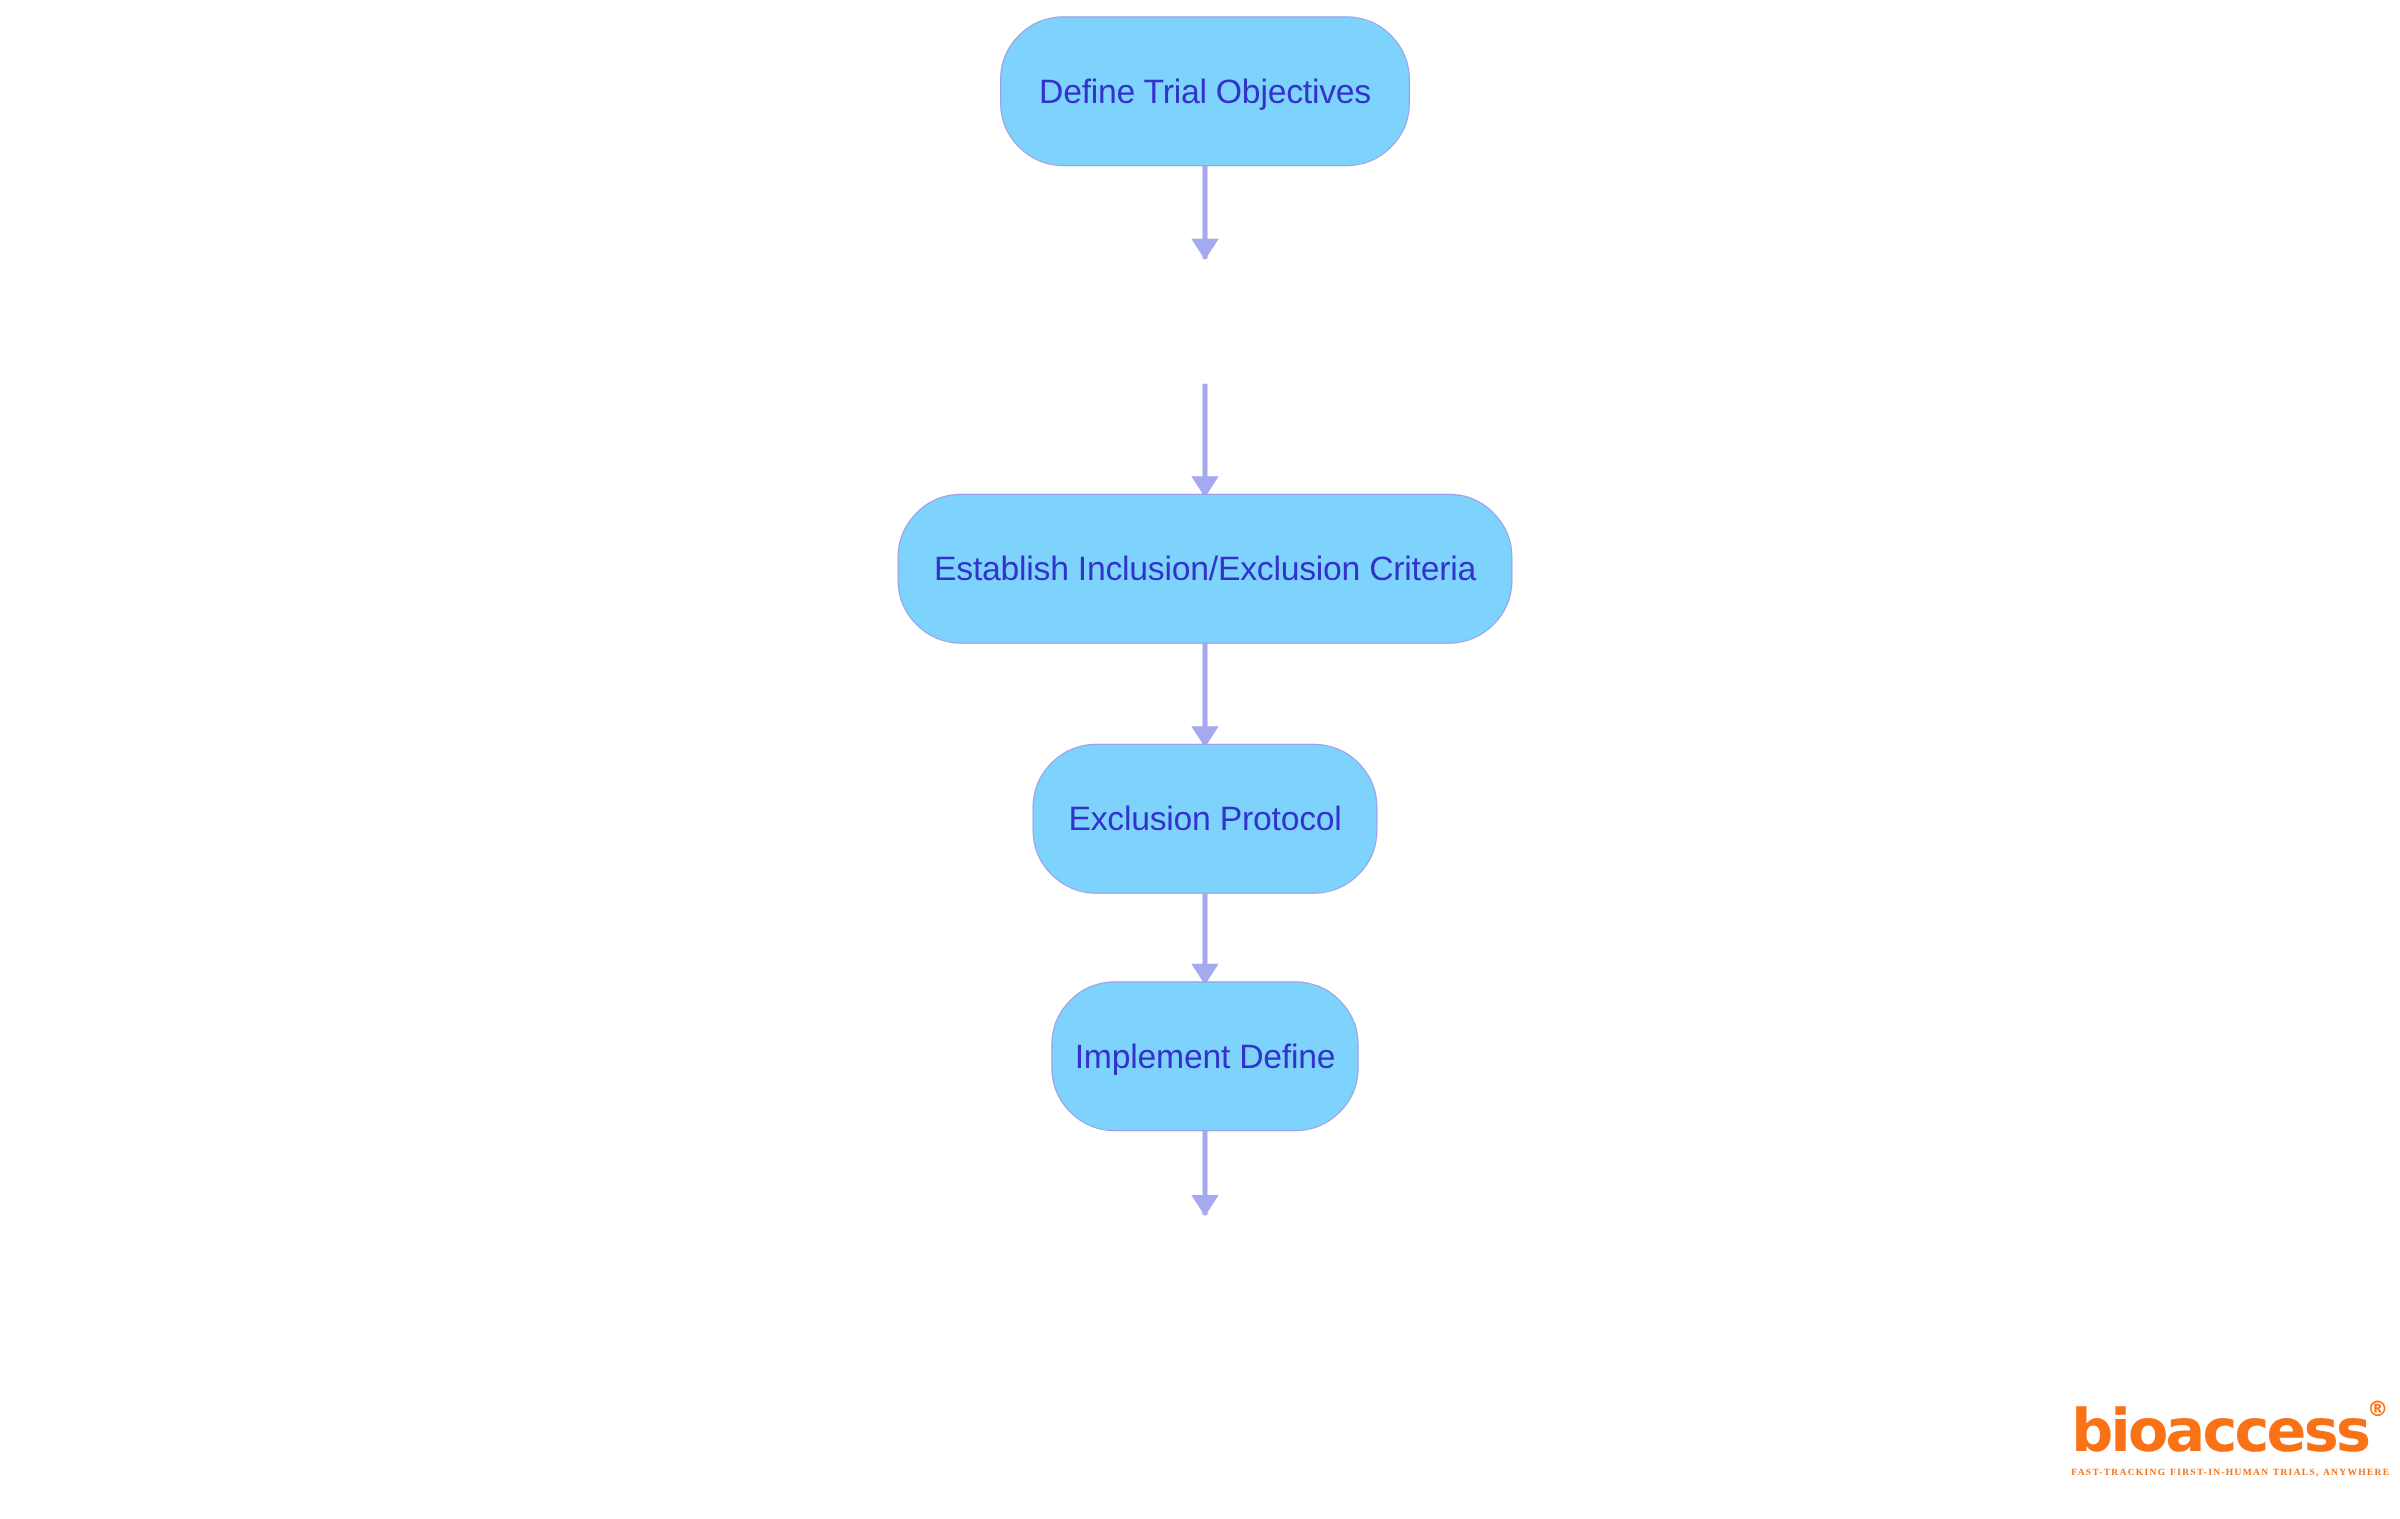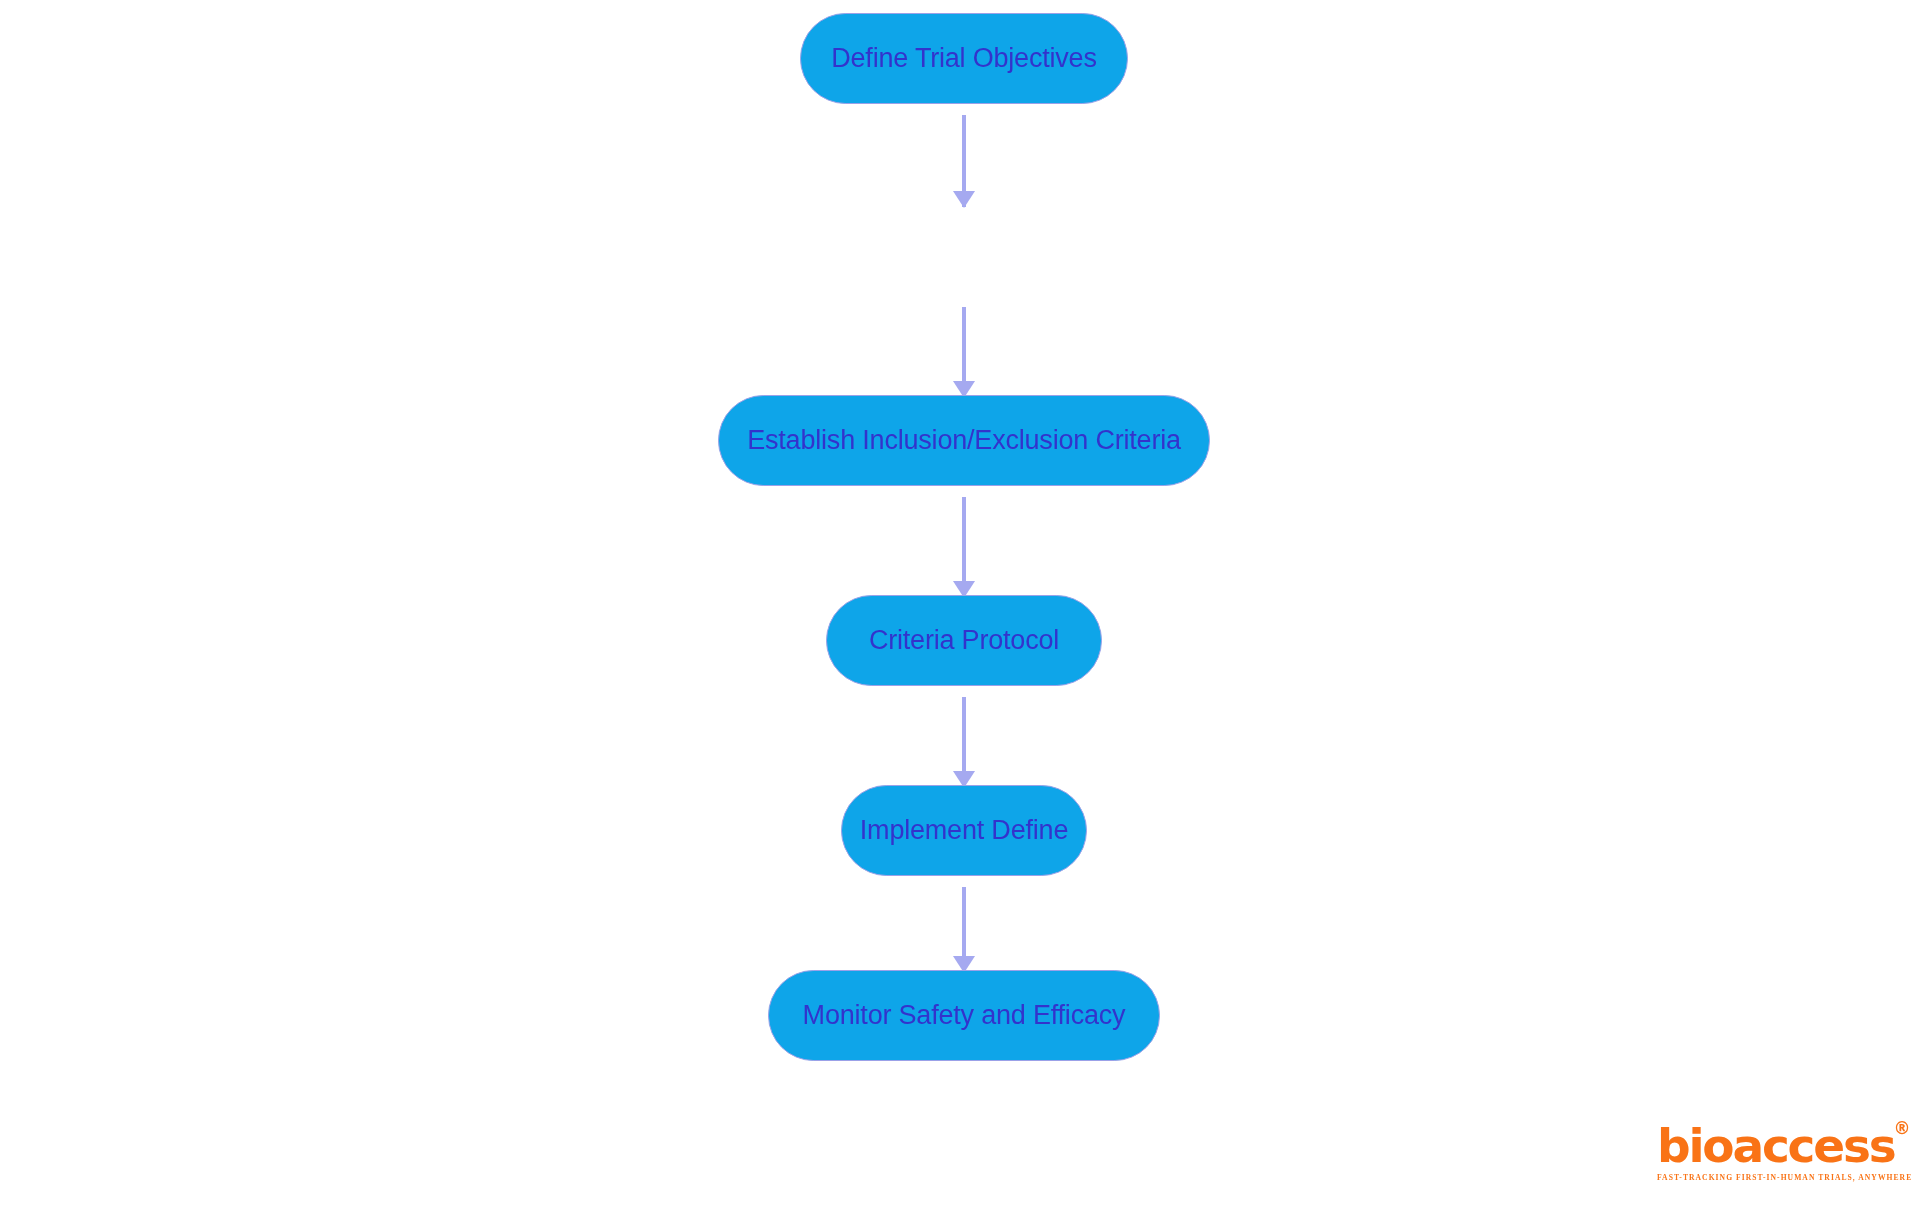--- a/index.html
+++ b/index.html
@@ -23,23 +23,23 @@
     left: 0;
     top: 0;
     width: 1920px;
     height: 1215px;
   }
 
   
   .flow-node {
     position: absolute;
     box-sizing: border-box;
-    height: 91px;
+    height: 120px;
     border-radius: 51px;
-    background: #0ea5e9;
+    background: #7dd3fc;
     border: 1.6px solid #9ba1e8;
     display: flex;
     align-items: center;
     justify-content: center;
     z-index: 3;
   }
   .flow-node .node-label {
     color: #3333cc;
     font-family: "Liberation Sans", sans-serif;
     font-size: 27px;
@@ -144,30 +144,27 @@
   <div class="flow-node node-1">
     <span class="node-label">Define Trial Objectives</span>
   </div>
 
 
   <div class="flow-node node-3">
     <span class="node-label">Establish Inclusion/Exclusion Criteria</span>
   </div>
 
   <div class="flow-node node-4">
-    <span class="node-label">Criteria Protocol</span>
+    <span class="node-label">Exclusion Protocol</span>
   </div>
 
   <div class="flow-node node-5">
     <span class="node-label">Implement Define</span>
   </div>
 
-  <div class="flow-node node-6">
-    <span class="node-label">Monitor Safety and Efficacy</span>
-  </div>
 
 </div>
 
 <div id="brand-logo">
   <div class="logo-wordmark">
     <span>bioaccess</span>
     <span class="logo-reg">®</span>
   </div>
   <div class="logo-tagline">FAST-TRACKING FIRST-IN-HUMAN TRIALS, ANYWHERE</div>
 </div>

